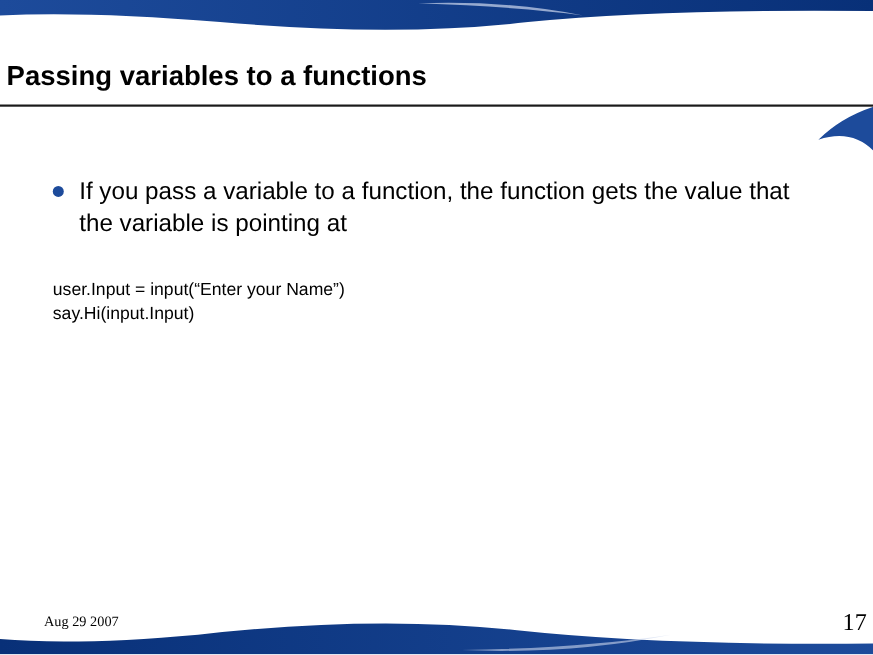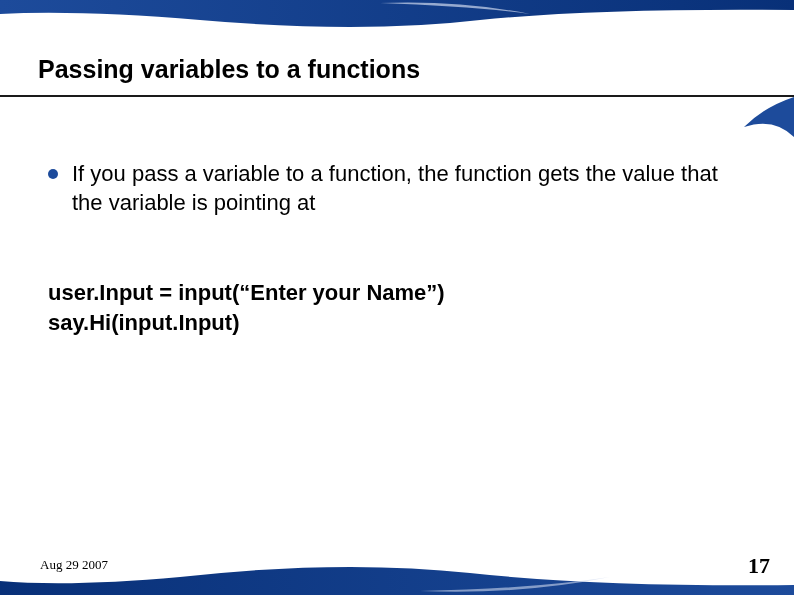--- a/index.html
+++ b/index.html
@@ -22,21 +22,20 @@
   .title-area {
     position: absolute;
     top: 55px;
     left: 6px;
     width: 782px;
   }
   .title {
     font-size: 25px;
     font-weight: bold;
     color: #000;
-    margin-left: 32px;
   }
   .hr-line {
     position: absolute;
     top: 95px;
     left: 0;
     width: 794px;
     height: 2px;
     background: #1a1a1a;
   }
   .blue-accent {
@@ -60,58 +59,56 @@
     top: 160px;
     left: 48px;
     width: 700px;
     font-size: 22px;
     color: #000;
     line-height: 1.3;
   }
   .bullet-line {
     display: flex;
     align-items: flex-start;
-    margin-bottom: 61px;
+    margin-bottom: 36px;
   }
   .bullet {
     width: 10px;
     height: 10px;
     background: #1d4b9b;
     border-radius: 50%;
     margin-top: 9px;
     margin-right: 14px;
     flex-shrink: 0;
   }
   .bullet-text {
     flex: 1;
   }
   .code-block {
     margin-top: 4px;
-    font-size: 22px;
+    font-size: 16px;
     color: #000;
     line-height: 1.35;
-    font-weight: bold;
   }
   .footer {
     position: absolute;
     bottom: 22px;
     left: 40px;
     width: 700px;
     font-size: 13px;
     font-family: "Times New Roman", Times, serif;
     color: #000;
   }
   .page-num {
     position: absolute;
     bottom: 16px;
-    right: 24px;
+    right: 6px;
     font-size: 22px;
     font-family: "Times New Roman", Times, serif;
     color: #000;
-    font-weight: bold;
   }
 </style>
 </head>
 <body>
 
 <svg class="top-deco" viewBox="0 0 794 50" preserveAspectRatio="none">
   <defs>
     <linearGradient id="g1" x1="0" y1="0" x2="1" y2="0">
       <stop offset="0%" stop-color="#1d4b9b"></stop>
       <stop offset="100%" stop-color="#083078"></stop>

